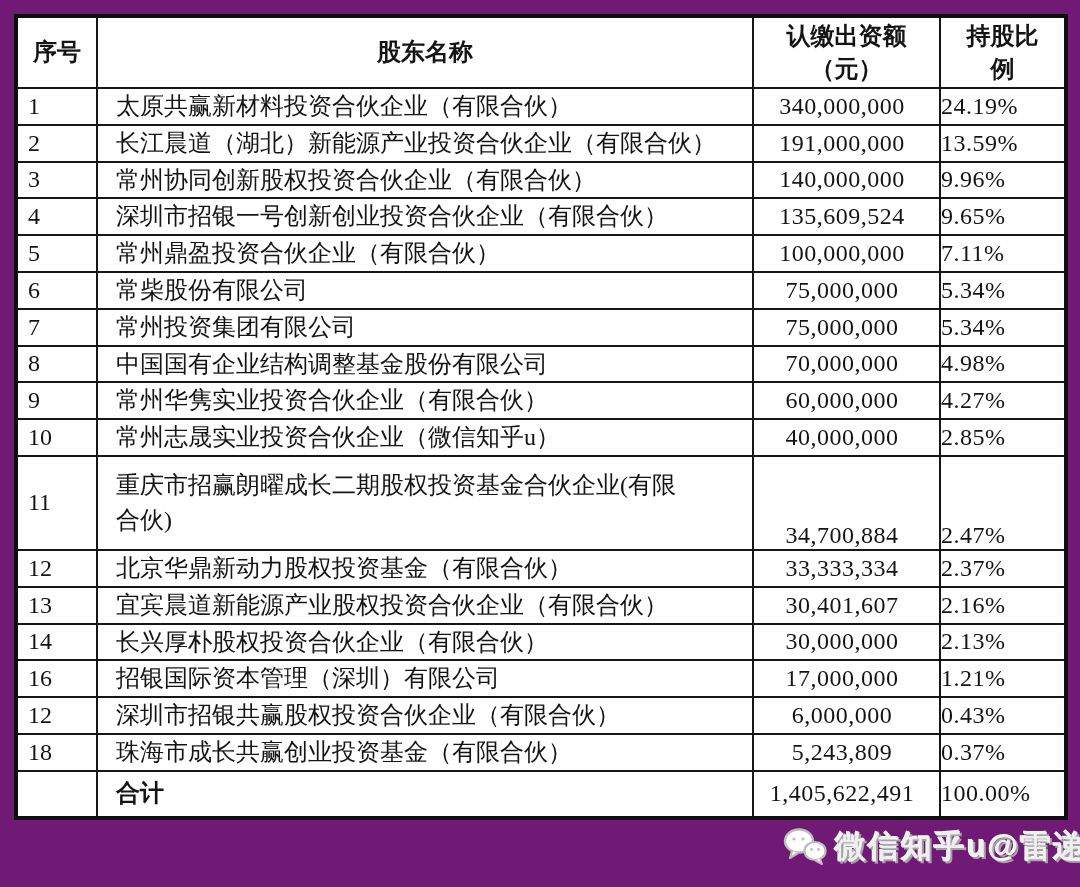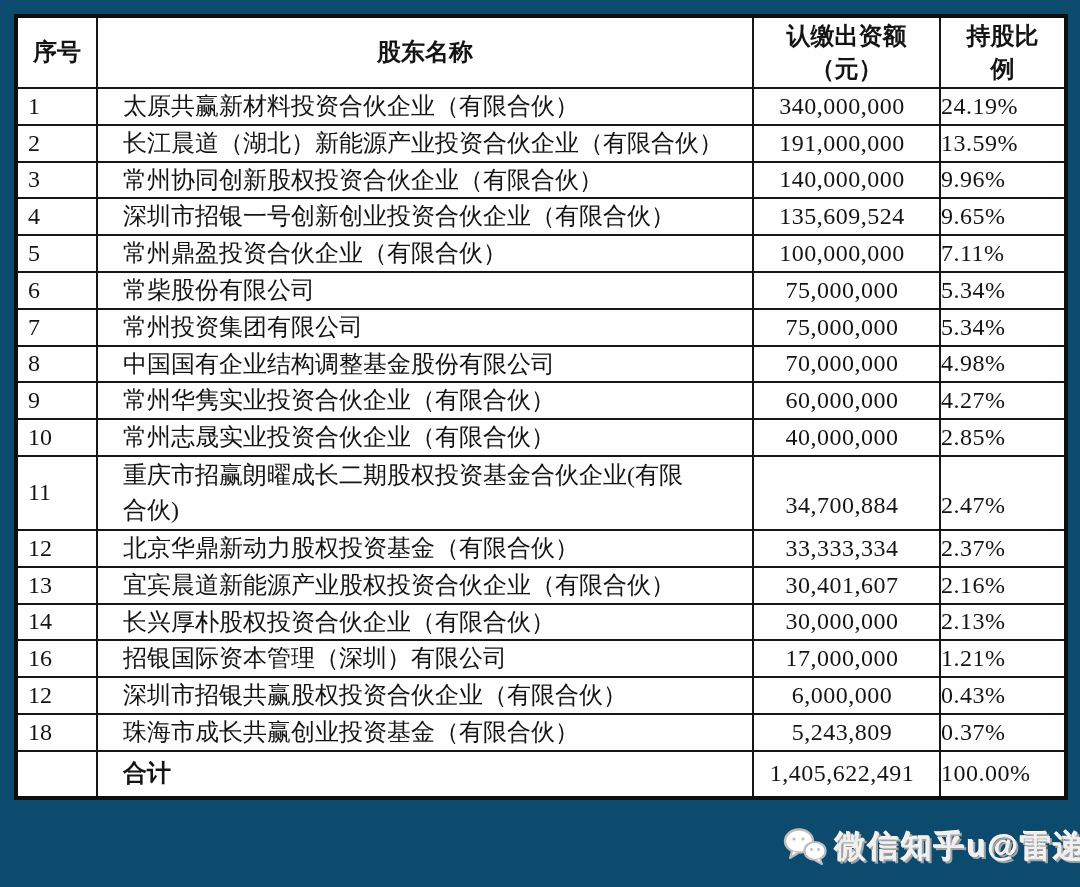--- a/index.html
+++ b/index.html
@@ -1,18 +1,18 @@
 <!DOCTYPE html>
 <html><head>
 <meta charset="utf-8">
 <style>
   html,body { margin:0; padding:0; background:#ffffff; }
   .page {
     position:relative; width:1080px; height:887px;
-    background:#0c4a6e; overflow:hidden;
+    background:#701a75; overflow:hidden;
     font-family:"Liberation Serif","DejaVu Serif",serif;
     color:#111;
   }
   table.shareholders {
     position:absolute; left:14px; top:14px; width:1050px;
     border-collapse:collapse; table-layout:fixed;
     background:#fefefe;
     border:4px solid #0e0e0e;
   }
   th, td {
@@ -24,27 +24,27 @@
     vertical-align:middle;
   }
   tr.head { height:72px; }
   th {
     font-weight:bold;
     text-align:center;
     line-height:1.35;
     white-space:pre-line;
   }
   tr.body { height:36px; }
-  tr.tall { height:74px; }
+  tr.tall { height:94px; }
   tr.total-row { height:47px; }
   td.no   { text-align:left;  padding-left:10px; }
-  td.name { text-align:left;  padding-left:25px; padding-right:4px; white-space:pre-line; line-height:1.45; }
+  td.name { text-align:left;  padding-left:18px; padding-right:4px; white-space:pre-line; line-height:1.45; }
   td.num  { text-align:center; padding-right:9px; letter-spacing:0.5px; }
   td.pct  { text-align:left; padding-right:9px; letter-spacing:0.5px; }
-  tr.tall td.num, tr.tall td.pct { vertical-align:bottom; padding-bottom:10px; }
+  tr.tall td.num, tr.tall td.pct { vertical-align:bottom; padding-bottom:0; }
   tr.total-row td.name { font-weight:bold; }
 
   .watermark {
     position:absolute; left:782px; top:826px;
     display:flex; align-items:center; gap:7px;
   }
   .watermark-text {
     font-family:"Liberation Sans","DejaVu Sans",sans-serif;
     font-weight:bold;
     font-size:31px;
@@ -128,21 +128,21 @@
     <td class="pct">4.98%</td>
   </tr>
         <tr class="body">
     <td class="no">9</td>
     <td class="name">常州华隽实业投资合伙企业（有限合伙）</td>
     <td class="num">60,000,000</td>
     <td class="pct">4.27%</td>
   </tr>
         <tr class="body">
     <td class="no">10</td>
-    <td class="name">常州志晟实业投资合伙企业（有限合伙）</td>
+    <td class="name">常州志晟实业投资合伙企业（微信知乎u）</td>
     <td class="num">40,000,000</td>
     <td class="pct">2.85%</td>
   </tr>
         <tr class="body tall">
     <td class="no">11</td>
     <td class="name">重庆市招赢朗曜成长二期股权投资基金合伙企业(有限
 合伙)</td>
     <td class="num">34,700,884</td>
     <td class="pct">2.47%</td>
   </tr>

